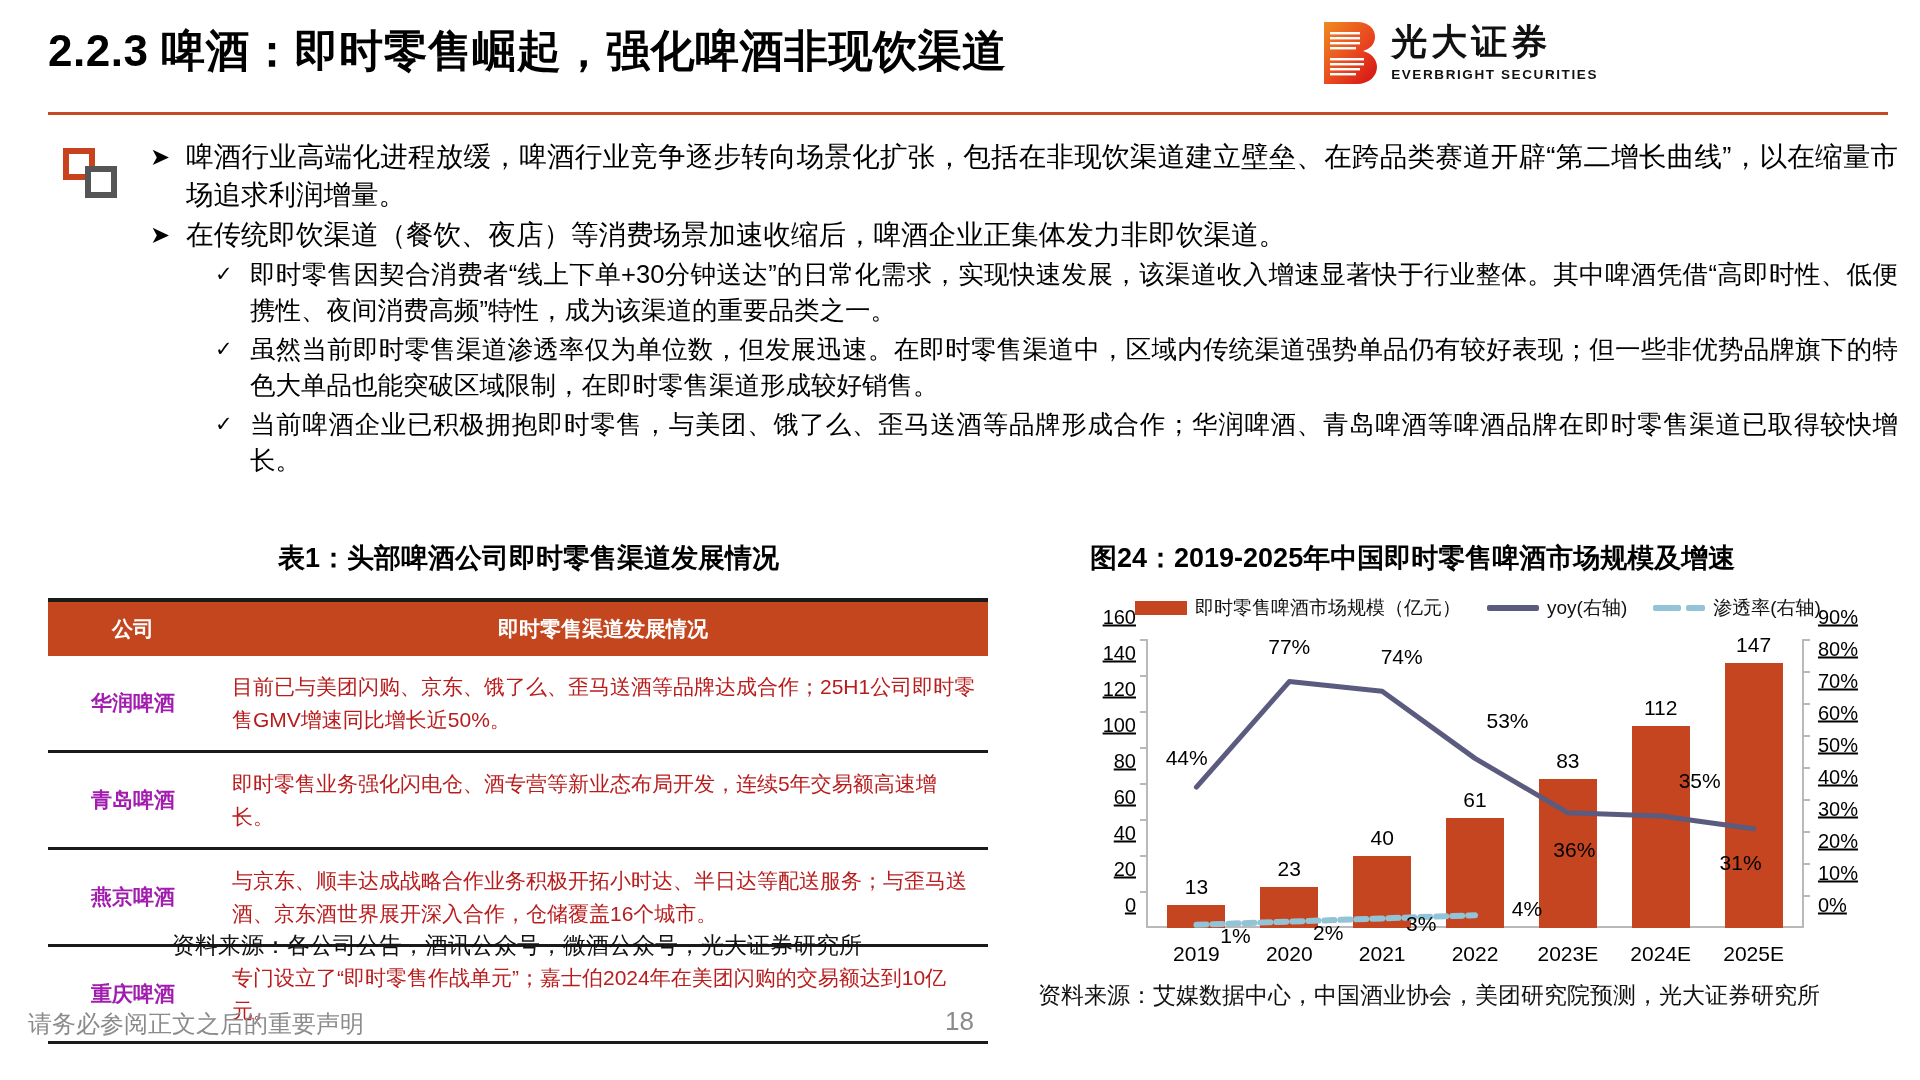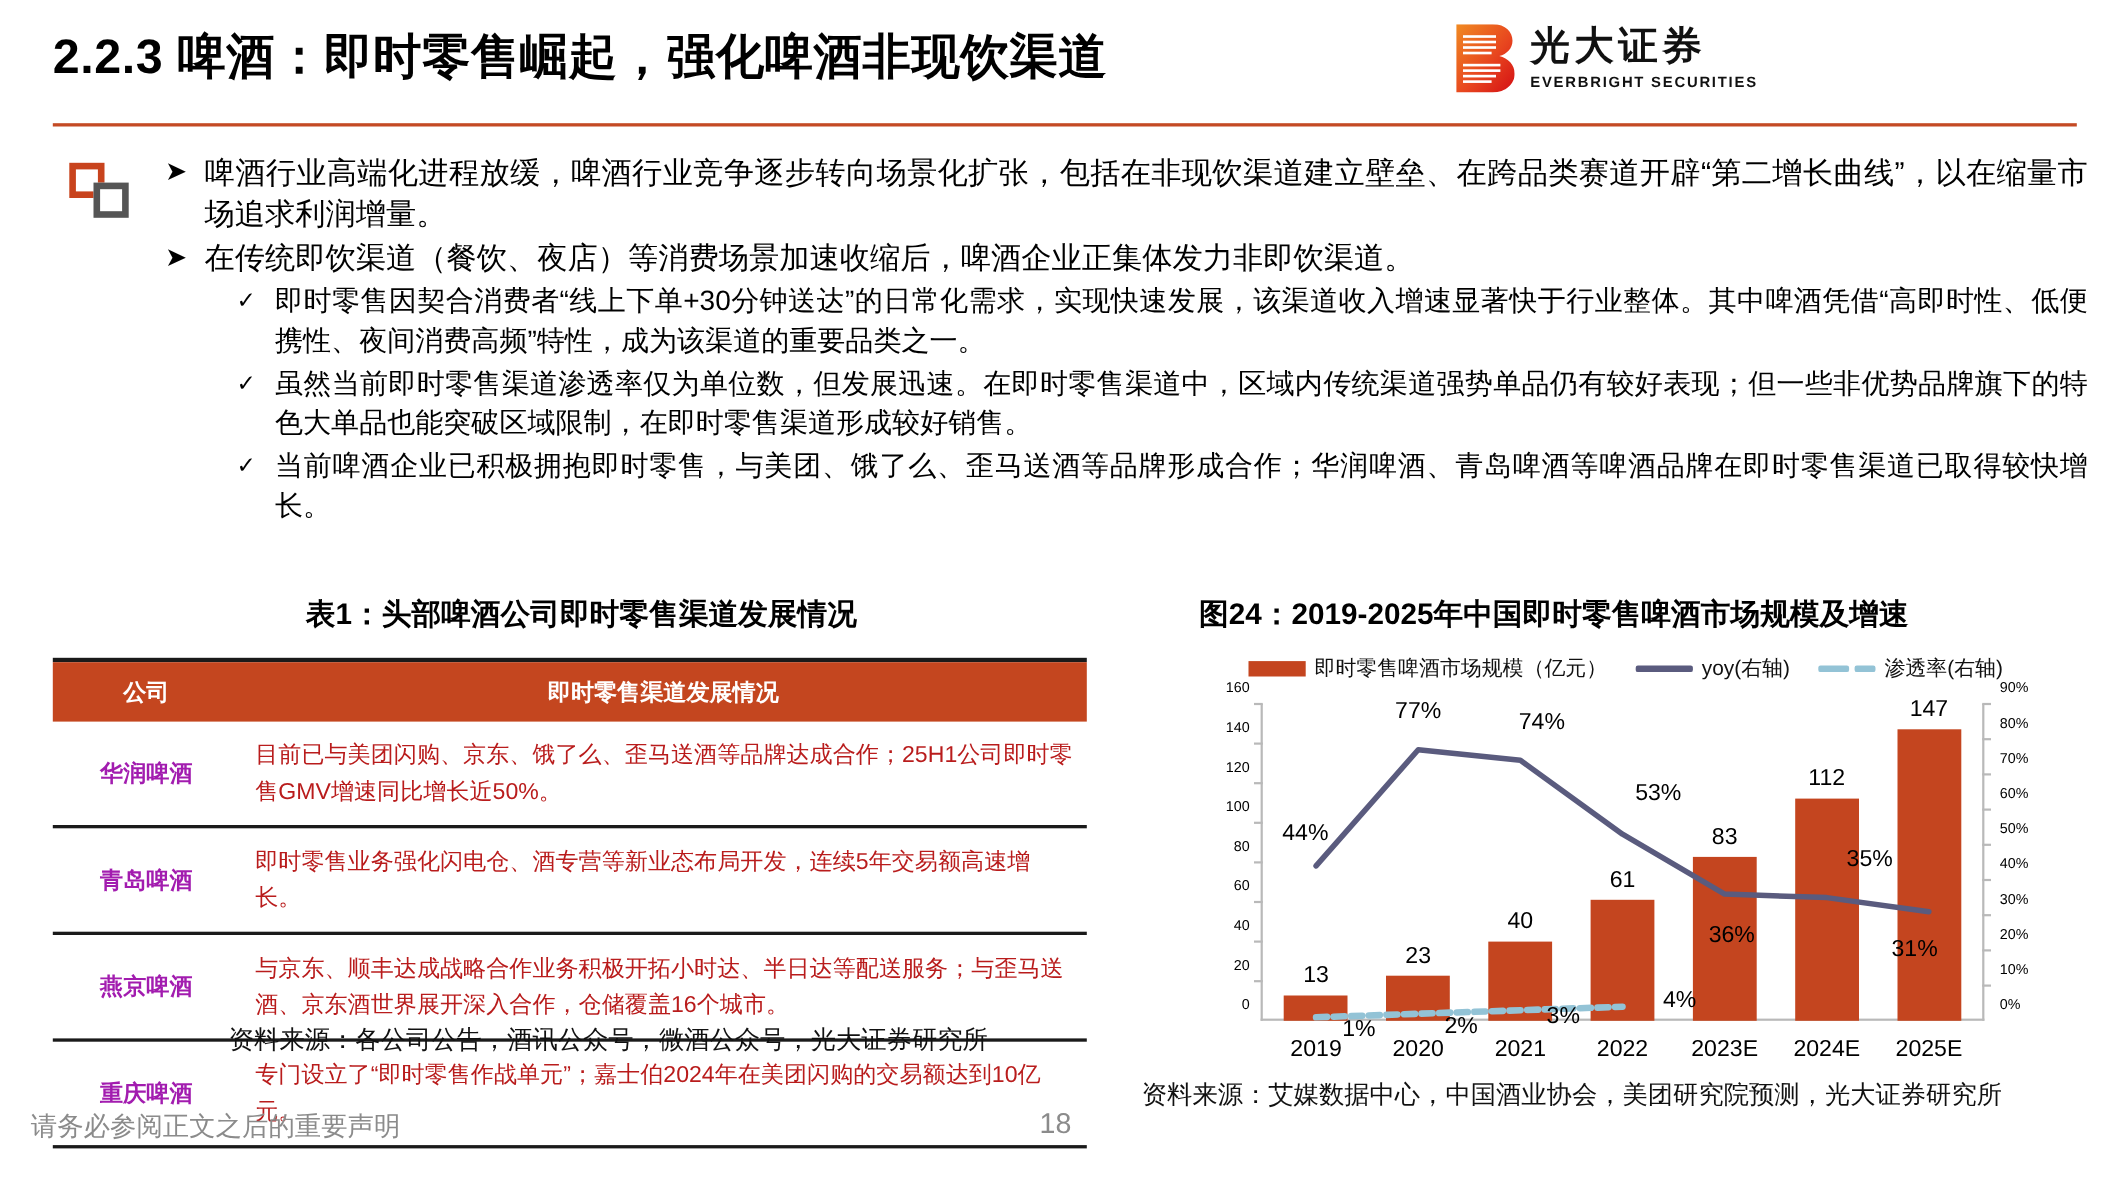--- a/index.html
+++ b/index.html
@@ -66,21 +66,21 @@
     width:170px; padding:14px 6px; text-align:center;
     font-size:21px; font-weight:700; color:#a21caf;
     display:flex; align-items:center; justify-content:center;
   }
   .tbl-row .c2 {
     flex:1; padding:14px 10px 14px 14px;
     font-size:21px; line-height:33px; color:#b91c1c;
   }
   .src-left {
     position:absolute; left:172px; top:930px;
-    font-size:23px; color:#111;margin-left:36px;
+    font-size:23px; color:#111;
   }
 
   
   .cht-title {
     position:absolute; left:1090px; top:540px;
     font-size:27px; font-weight:700; color:#000;
   }
   .legend {
     position:absolute; left:1135px; top:595px;
     display:flex; align-items:center; gap:26px;
@@ -95,21 +95,21 @@
   .lg-dash i:nth-child(2){ width:19px; }
 
   .chart { position:absolute; left:1060px; top:630px; width:830px; height:340px; }
   .plot {
     position:absolute; left:90px; top:10px; right:90px; bottom:42px;
   }
   .axis-left { position:absolute; left:0; top:10px; width:88px; bottom:42px; }
   .axis-right { position:absolute; right:0; top:10px; width:88px; bottom:42px; }
   .ytick {
     position:absolute; right:12px; transform:translateY(-50%);
-    font-size:13px; color:#000; white-space:nowrap;
+    font-size:20px; color:#000; white-space:nowrap;text-decoration:underline;
   }
   .axis-right .ytick { right:auto; left:16px; }
   .axisline-l { position:absolute; left:86px; top:10px; bottom:42px; width:2px; background:#b9b9b9; }
   .axisline-r { position:absolute; right:86px; top:10px; bottom:42px; width:2px; background:#b9b9b9; }
   .tickmark { position:absolute; width:8px; height:2px; background:#b9b9b9; }
   .baseline { position:absolute; left:86px; right:86px; bottom:42px; height:2px; background:#b9b9b9; }
 
   .bars { position:absolute; left:0; top:0; right:0; bottom:0; display:flex; }
   .barcell { flex:1; position:relative; }
   .bar {

